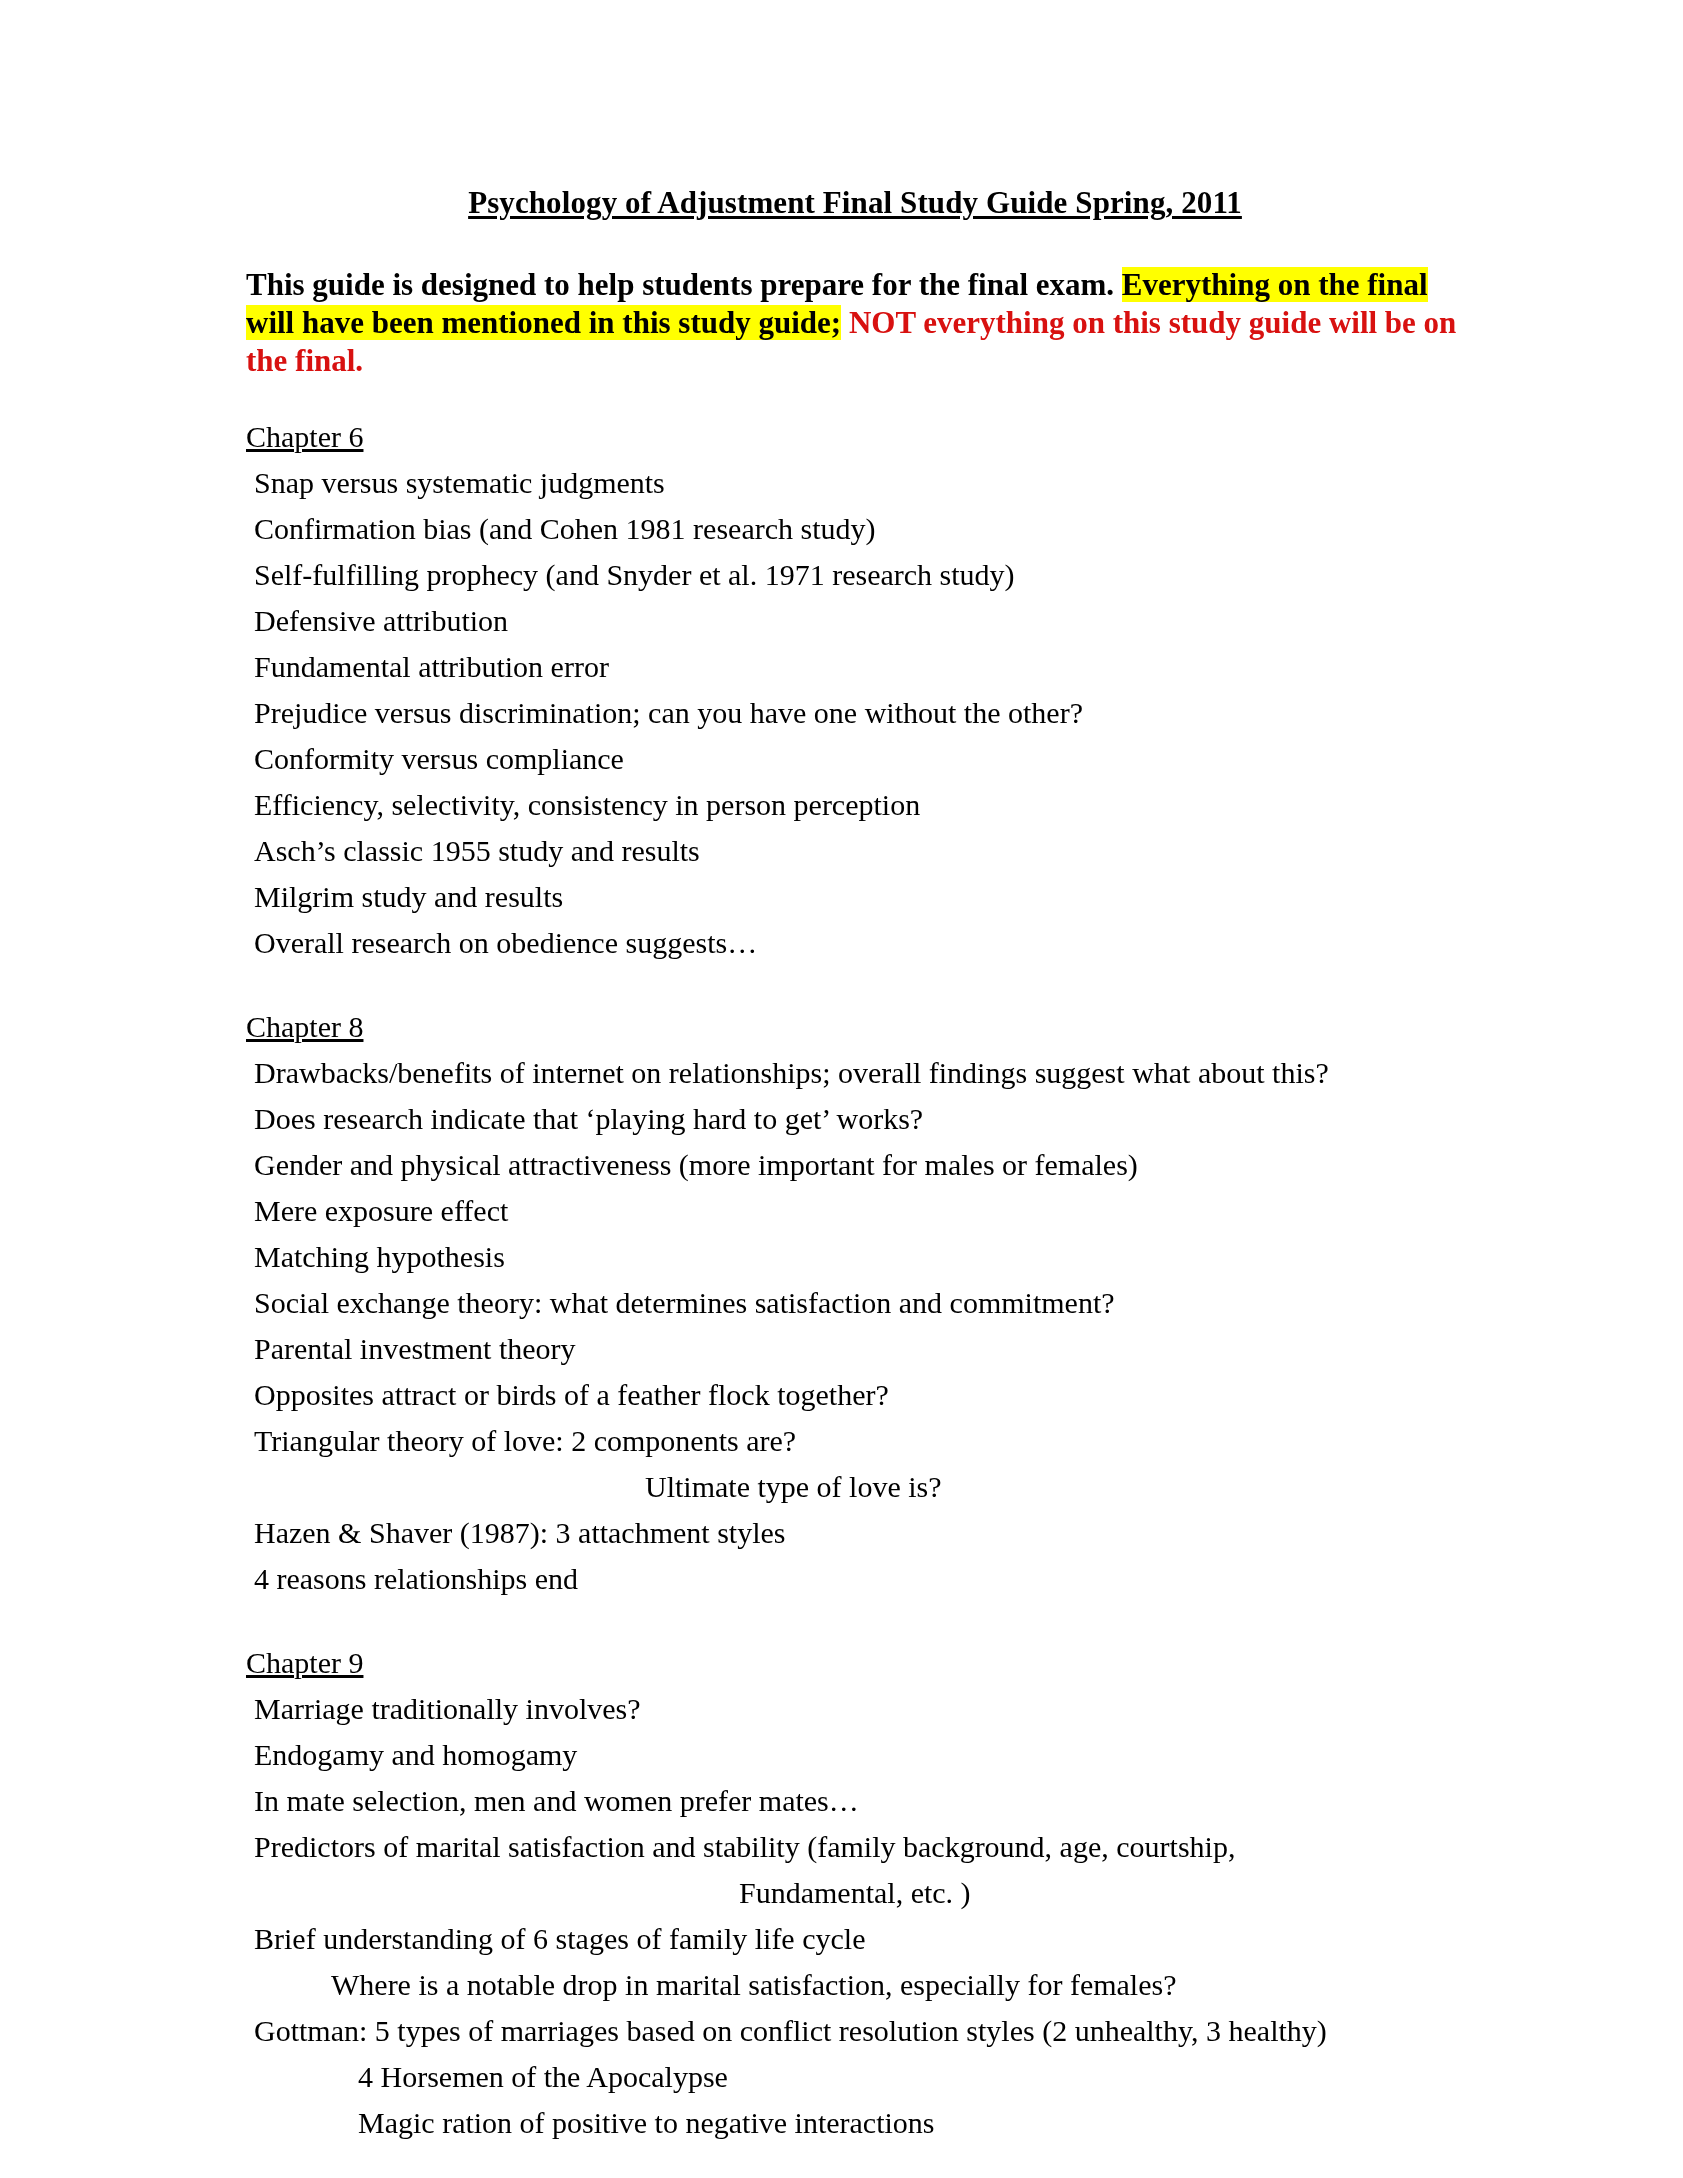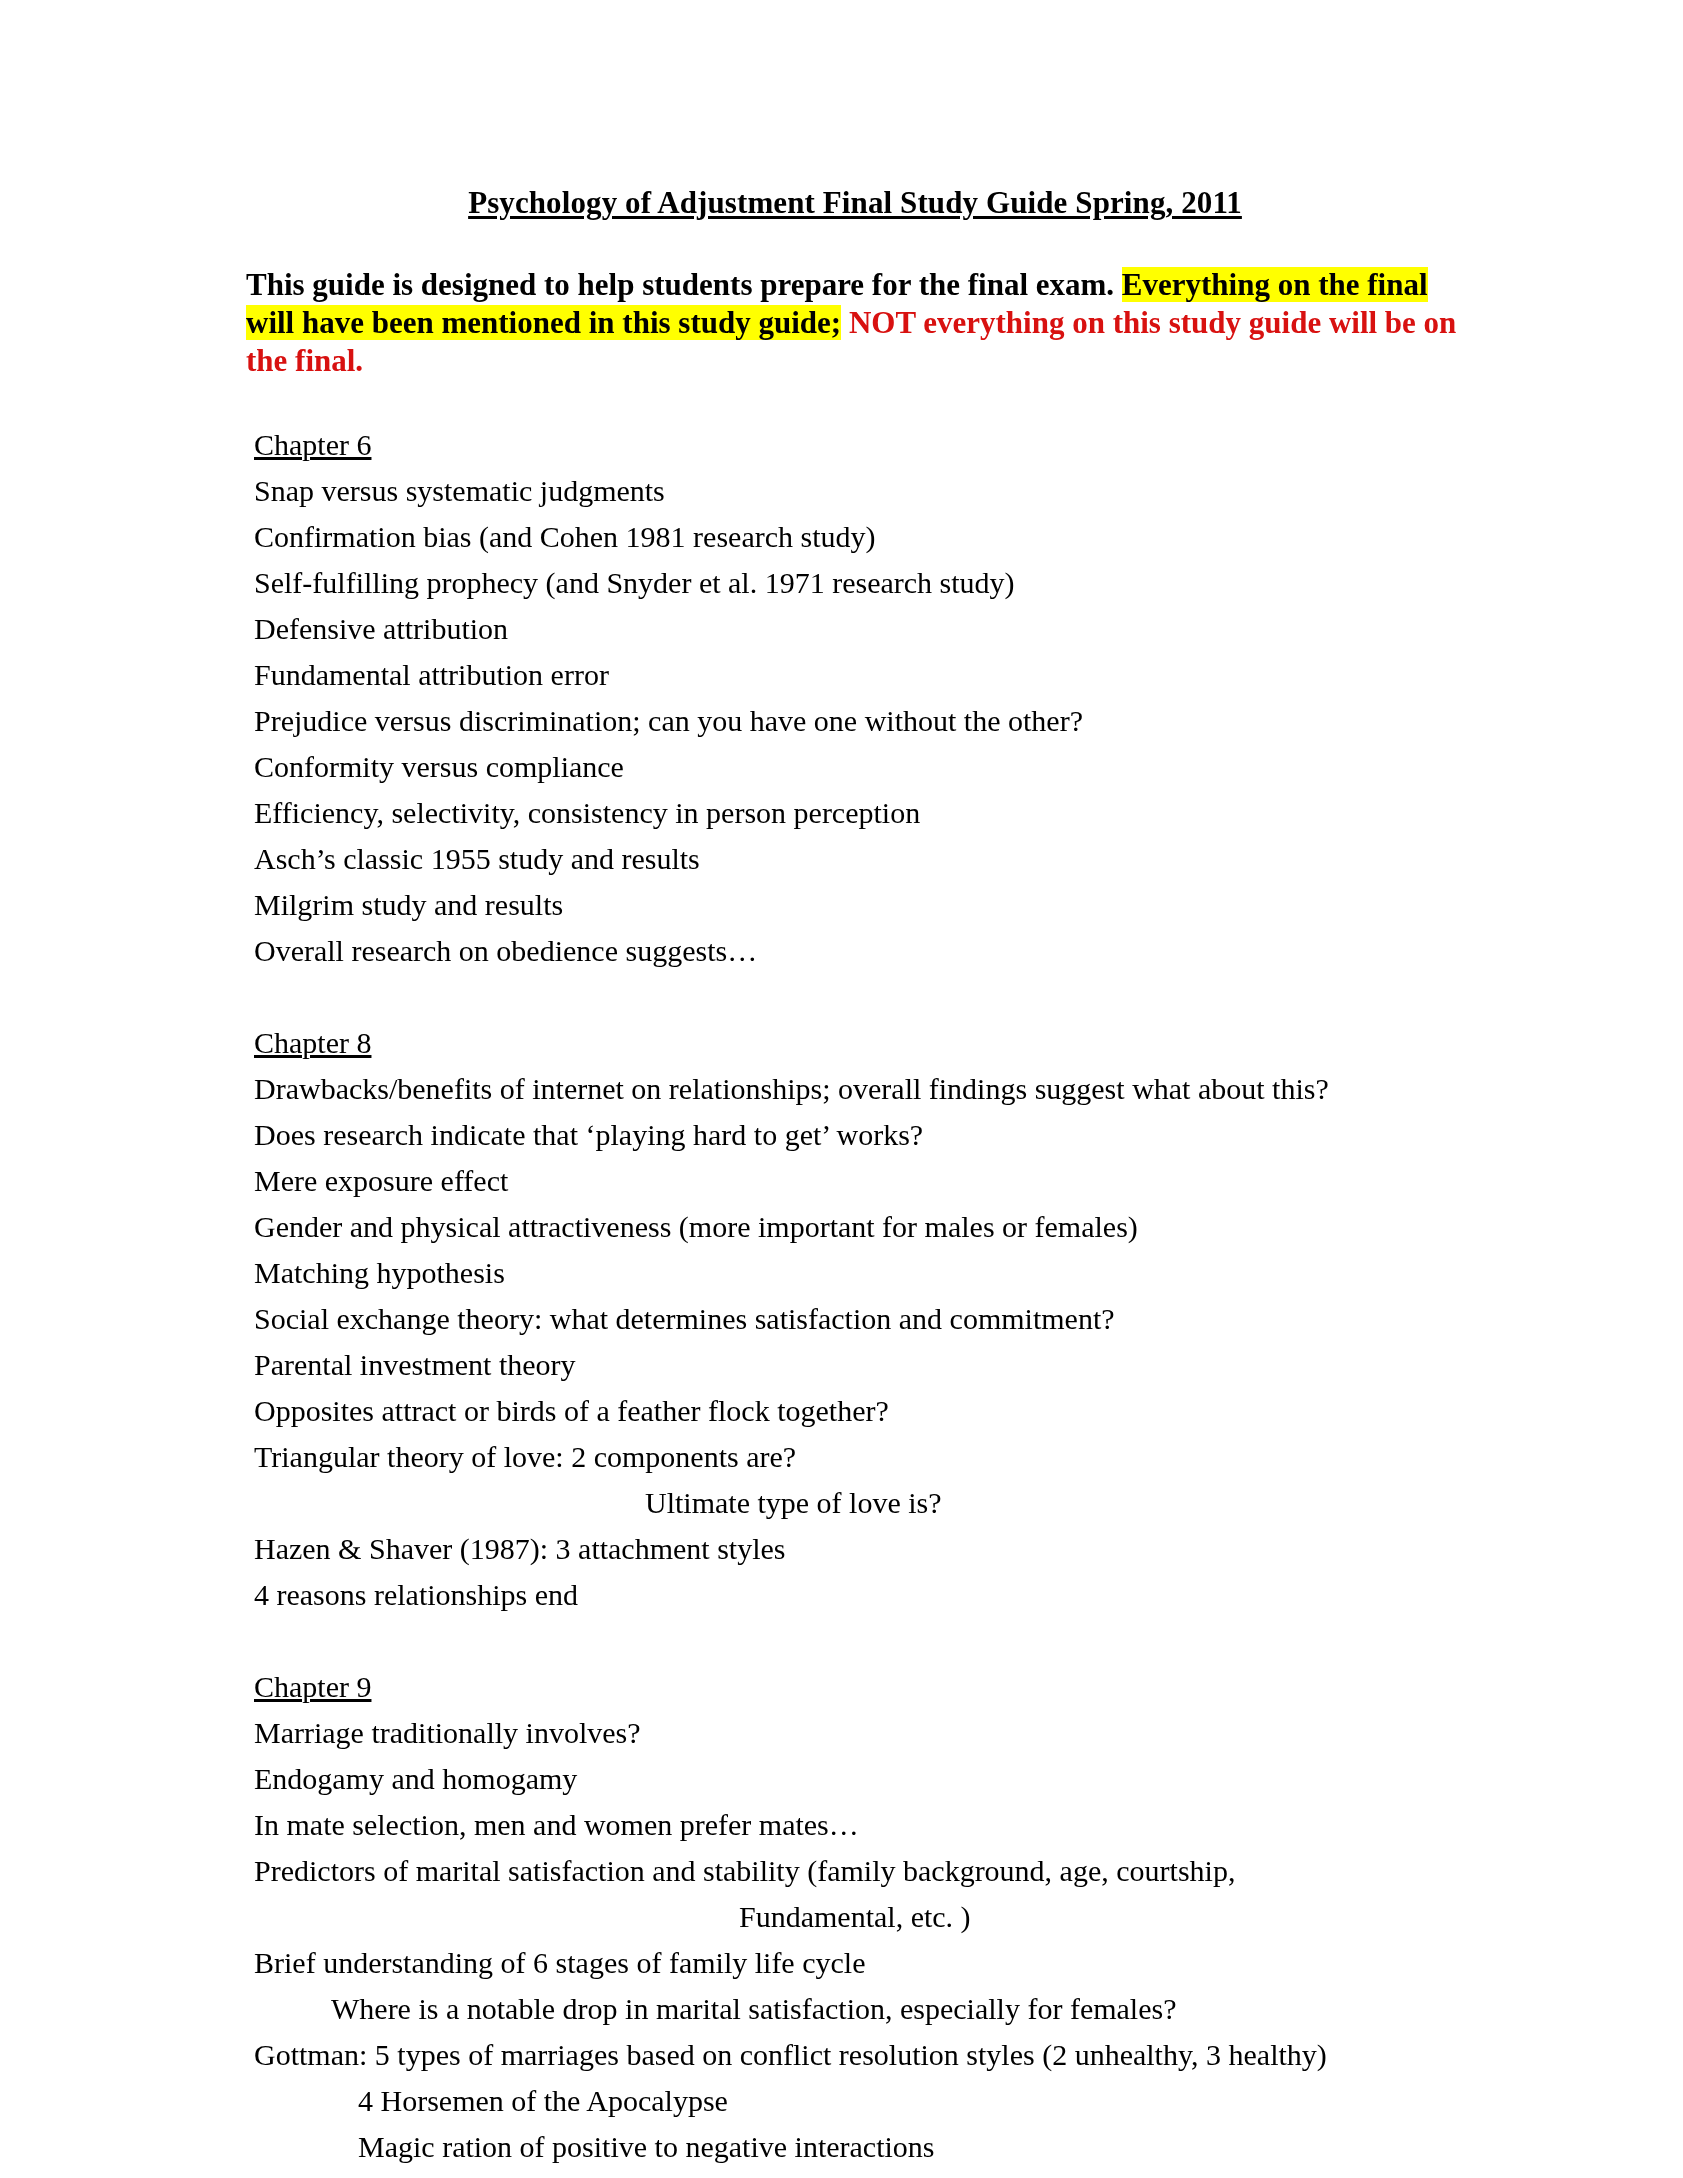--- a/index.html
+++ b/index.html
@@ -62,21 +62,21 @@
   .section {
     margin: 0;
     padding: 0;
   }
   .gap-before {
     height: 38px;
   }
   .chapter-head {
     font-size: 30px;
     line-height: 38px;
-    margin: 8px;
+    margin: 0;
     display: block;
   }
   .chapter-head span.u {
     text-decoration: underline;
     text-underline-offset: 2px;
   }
   .line {
     font-size: 30px;
     line-height: 38px;
     margin: 8px;
@@ -113,22 +113,22 @@
           <div class="line">Efficiency, selectivity, consistency in person perception</div>
           <div class="line">Asch’s classic 1955 study and results</div>
           <div class="line">Milgrim study and results</div>
           <div class="line">Overall research on obedience suggests…</div>
         </div>
         <div class="gap-before"></div>
         <div class="section">
           <div class="chapter-head"><span class="u">Chapter 8</span></div>
           <div class="line">Drawbacks/benefits of internet on relationships; overall findings suggest what about this?</div>
           <div class="line">Does research indicate that ‘playing hard to get’ works?</div>
+          <div class="line">Gender and physical attractiveness (more important for males or females)</div>
           <div class="line">Mere exposure effect</div>
-          <div class="line">Gender and physical attractiveness (more important for males or females)</div>
           <div class="line">Matching hypothesis</div>
           <div class="line">Social exchange theory: what determines satisfaction and commitment?</div>
           <div class="line">Parental investment theory</div>
           <div class="line">Opposites attract or birds of a feather flock together?</div>
           <div class="line">Triangular theory of love: 2 components are?</div>
           <div class="line indent-3">Ultimate type of love is?</div>
           <div class="line">Hazen &amp; Shaver (1987): 3 attachment styles</div>
           <div class="line">4 reasons relationships end</div>
         </div>
         <div class="gap-before"></div>

